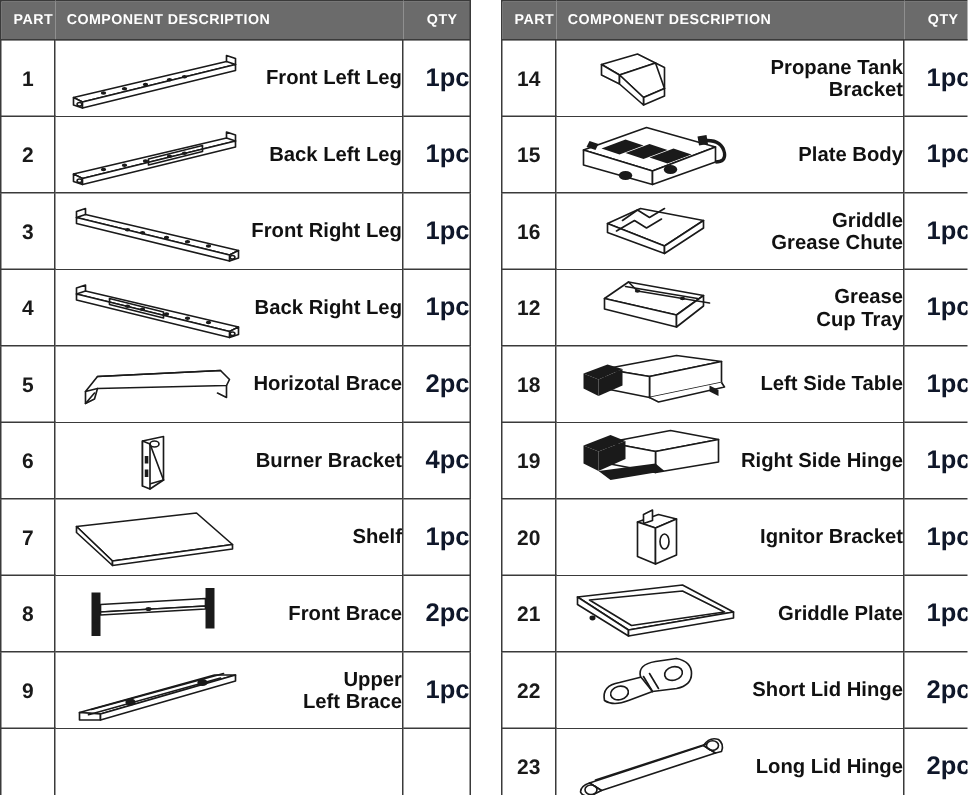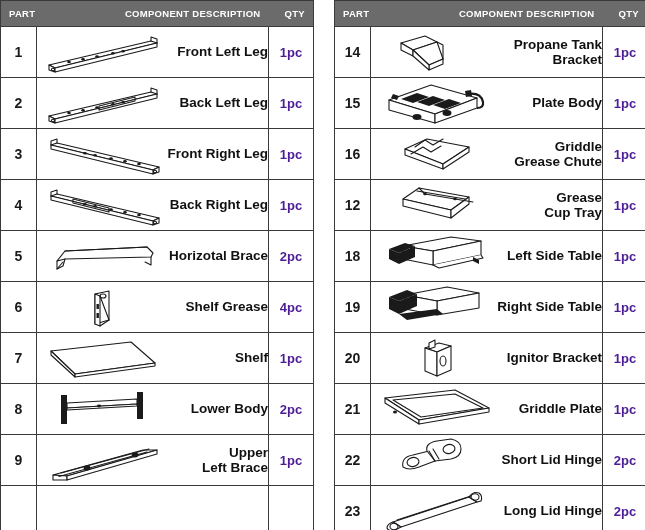--- a/index.html
+++ b/index.html
@@ -23,39 +23,39 @@
     font-size:9.5px;
     font-weight:bold;
     letter-spacing:.3px;
     height:26px;
     padding:0 8px;
     border:none;
     box-sizing:border-box;
     vertical-align:middle;
   }
   th.h-part{width:36px;text-align:right;padding-left:9px;}
-  th.h-desc{width:232px;text-align:right;margin-top:16px;}
+  th.h-desc{width:232px;text-align:left;margin-top:16px;}
   th.h-qty{width:45px;text-align:right;padding-right:9px;margin-top:20px;}
   .parts-table tbody td{
     border:1px solid #3a3a3a;
     box-sizing:border-box;
     height:49px;
     padding:0;
     background:#fff;
   }
   td.c-part{
     width:36px;text-align:center;vertical-align:middle;
     font-size:14px;font-weight:bold;color:#1a1a1a;
   }
   td.c-desc{
     width:232px;position:relative;vertical-align:middle;padding:0 7px 0 0;
   }
   td.c-qty{
-    width:45px;text-align:center;vertical-align:middle;
-    font-size:13px;font-weight:bold;color:#4c1d95;
+    width:45px;text-align:right;vertical-align:middle;
+    font-size:17px;font-weight:bold;color:#0f172a;
   }
   .desc-inner{
     display:flex;align-items:center;justify-content:flex-end;
     height:50px;width:100%;
   }
   .thumb{
     position:absolute;left:2px;top:0;bottom:0;width:130px;
     display:flex;align-items:center;justify-content:center;
     pointer-events:none;
   }
@@ -211,21 +211,21 @@
       <path d="M56,10 L70,7 L70,36 L56,40 Z" style="fill:#fff;stroke:#1a1a1a;stroke-width:1.1;stroke-linejoin:round"></path>
       <path d="M56,10 L61,12 L61,42 L56,40 Z" style="fill:#fff;stroke:#1a1a1a;stroke-width:1.1;stroke-linejoin:round"></path>
       <path d="M61,12 L70,36" style="fill:none;stroke:#1a1a1a;stroke-width:1.1;stroke-linejoin:round;stroke-linecap:round"></path>
       <path d="M61,42 L70,36" style="fill:none;stroke:#1a1a1a;stroke-width:1.1;stroke-linejoin:round;stroke-linecap:round"></path>
       <ellipse cx="64" cy="12" rx="3" ry="2" style="fill:none;stroke:#1a1a1a;stroke-width:1.1;stroke-linejoin:round;stroke-linecap:round"></ellipse>
       <rect x="57.5" y="20" width="2.4" height="5" style="fill:#1a1a1a;stroke:none"></rect>
       <rect x="57.5" y="29" width="2.4" height="5" style="fill:#1a1a1a;stroke:none"></rect>
     </svg>
             </div>
             <div class="desc-inner">
-              <div class="desc-label">Shelf Grease</div>
+              <div class="desc-label">Burner Bracket</div>
             </div>
           </td>
           <td class="c-qty">4pc</td>
         </tr>
         <tr>
           <td class="c-part">7</td>
           <td class="c-desc">
             <div class="thumb">
               <svg width="130" height="46" viewBox="0 0 130 46">
       <path d="M12,16 L92,7 L116,28 L36,39 Z" style="fill:#fff;stroke:#1a1a1a;stroke-width:1.1;stroke-linejoin:round"></path>
@@ -246,21 +246,21 @@
               <svg width="130" height="46" viewBox="0 0 130 46">
       <path d="M22,9 L28,9 L28,38 L22,38 Z" style="fill:#1a1a1a;stroke:none"></path>
       <path d="M98,6 L104,6 L104,33 L98,33 Z" style="fill:#1a1a1a;stroke:none"></path>
       <path d="M28,17 L98,13 L98,18 L28,22 Z" style="fill:#fff;stroke:#1a1a1a;stroke-width:1.1;stroke-linejoin:round"></path>
       <path d="M28,22 L98,18 L98,20 L28,24 Z" style="fill:#fff;stroke:#1a1a1a;stroke-width:1.1;stroke-linejoin:round"></path>
       <ellipse cx="60" cy="20" rx="2" ry="1.4" style="fill:#1a1a1a;stroke:none"></ellipse>
       <ellipse cx="25" cy="28" rx="1.6" ry="1.6" style="fill:none;stroke:#1a1a1a;stroke-width:1.1;stroke-linejoin:round;stroke-linecap:round"></ellipse>
     </svg>
             </div>
             <div class="desc-inner">
-              <div class="desc-label">Lower Body</div>
+              <div class="desc-label">Front Brace</div>
             </div>
           </td>
           <td class="c-qty">2pc</td>
         </tr>
         <tr>
           <td class="c-part">9</td>
           <td class="c-desc">
             <div class="thumb">
               <svg width="130" height="46" viewBox="0 0 130 46">
       <path d="M14,38 L104,13 L118,13 L28,39 Z" style="fill:#fff;stroke:#1a1a1a;stroke-width:1.1;stroke-linejoin:round"></path>
@@ -407,21 +407,21 @@
       <path d="M32,11 L74,3 L106,9 L64,17 Z" style="fill:#fff;stroke:#1a1a1a;stroke-width:1.1;stroke-linejoin:round"></path>
       <path d="M64,17 L106,9 L106,24 L64,31 Z" style="fill:#fff;stroke:#1a1a1a;stroke-width:1.1;stroke-linejoin:round"></path>
       <path d="M32,11 L32,25 L64,31 L64,17 Z" style="fill:#fff;stroke:#1a1a1a;stroke-width:1.1;stroke-linejoin:round"></path>
       <path d="M16,13 L34,6 L44,10 L26,17 Z" style="fill:#1a1a1a;stroke:none"></path>
       <path d="M16,13 L16,25 L26,30 L26,17 Z" style="fill:#1a1a1a;stroke:none"></path>
       <path d="M26,30 L44,22 L44,10 L26,17 Z" style="fill:#1a1a1a;stroke:none"></path>
       <path d="M26,30 L34,36 L70,30 L64,25" style="fill:#1a1a1a;stroke:none"></path>
     </svg>
             </div>
             <div class="desc-inner">
-              <div class="desc-label">Right Side Table</div>
+              <div class="desc-label">Right Side Hinge</div>
             </div>
           </td>
           <td class="c-qty">1pc</td>
         </tr>
         <tr>
           <td class="c-part">20</td>
           <td class="c-desc">
             <div class="thumb">
               <svg width="130" height="46" viewBox="0 0 130 46">
       <path d="M52,13 L66,8 L78,11 L64,17 Z" style="fill:#fff;stroke:#1a1a1a;stroke-width:1.1;stroke-linejoin:round"></path>

